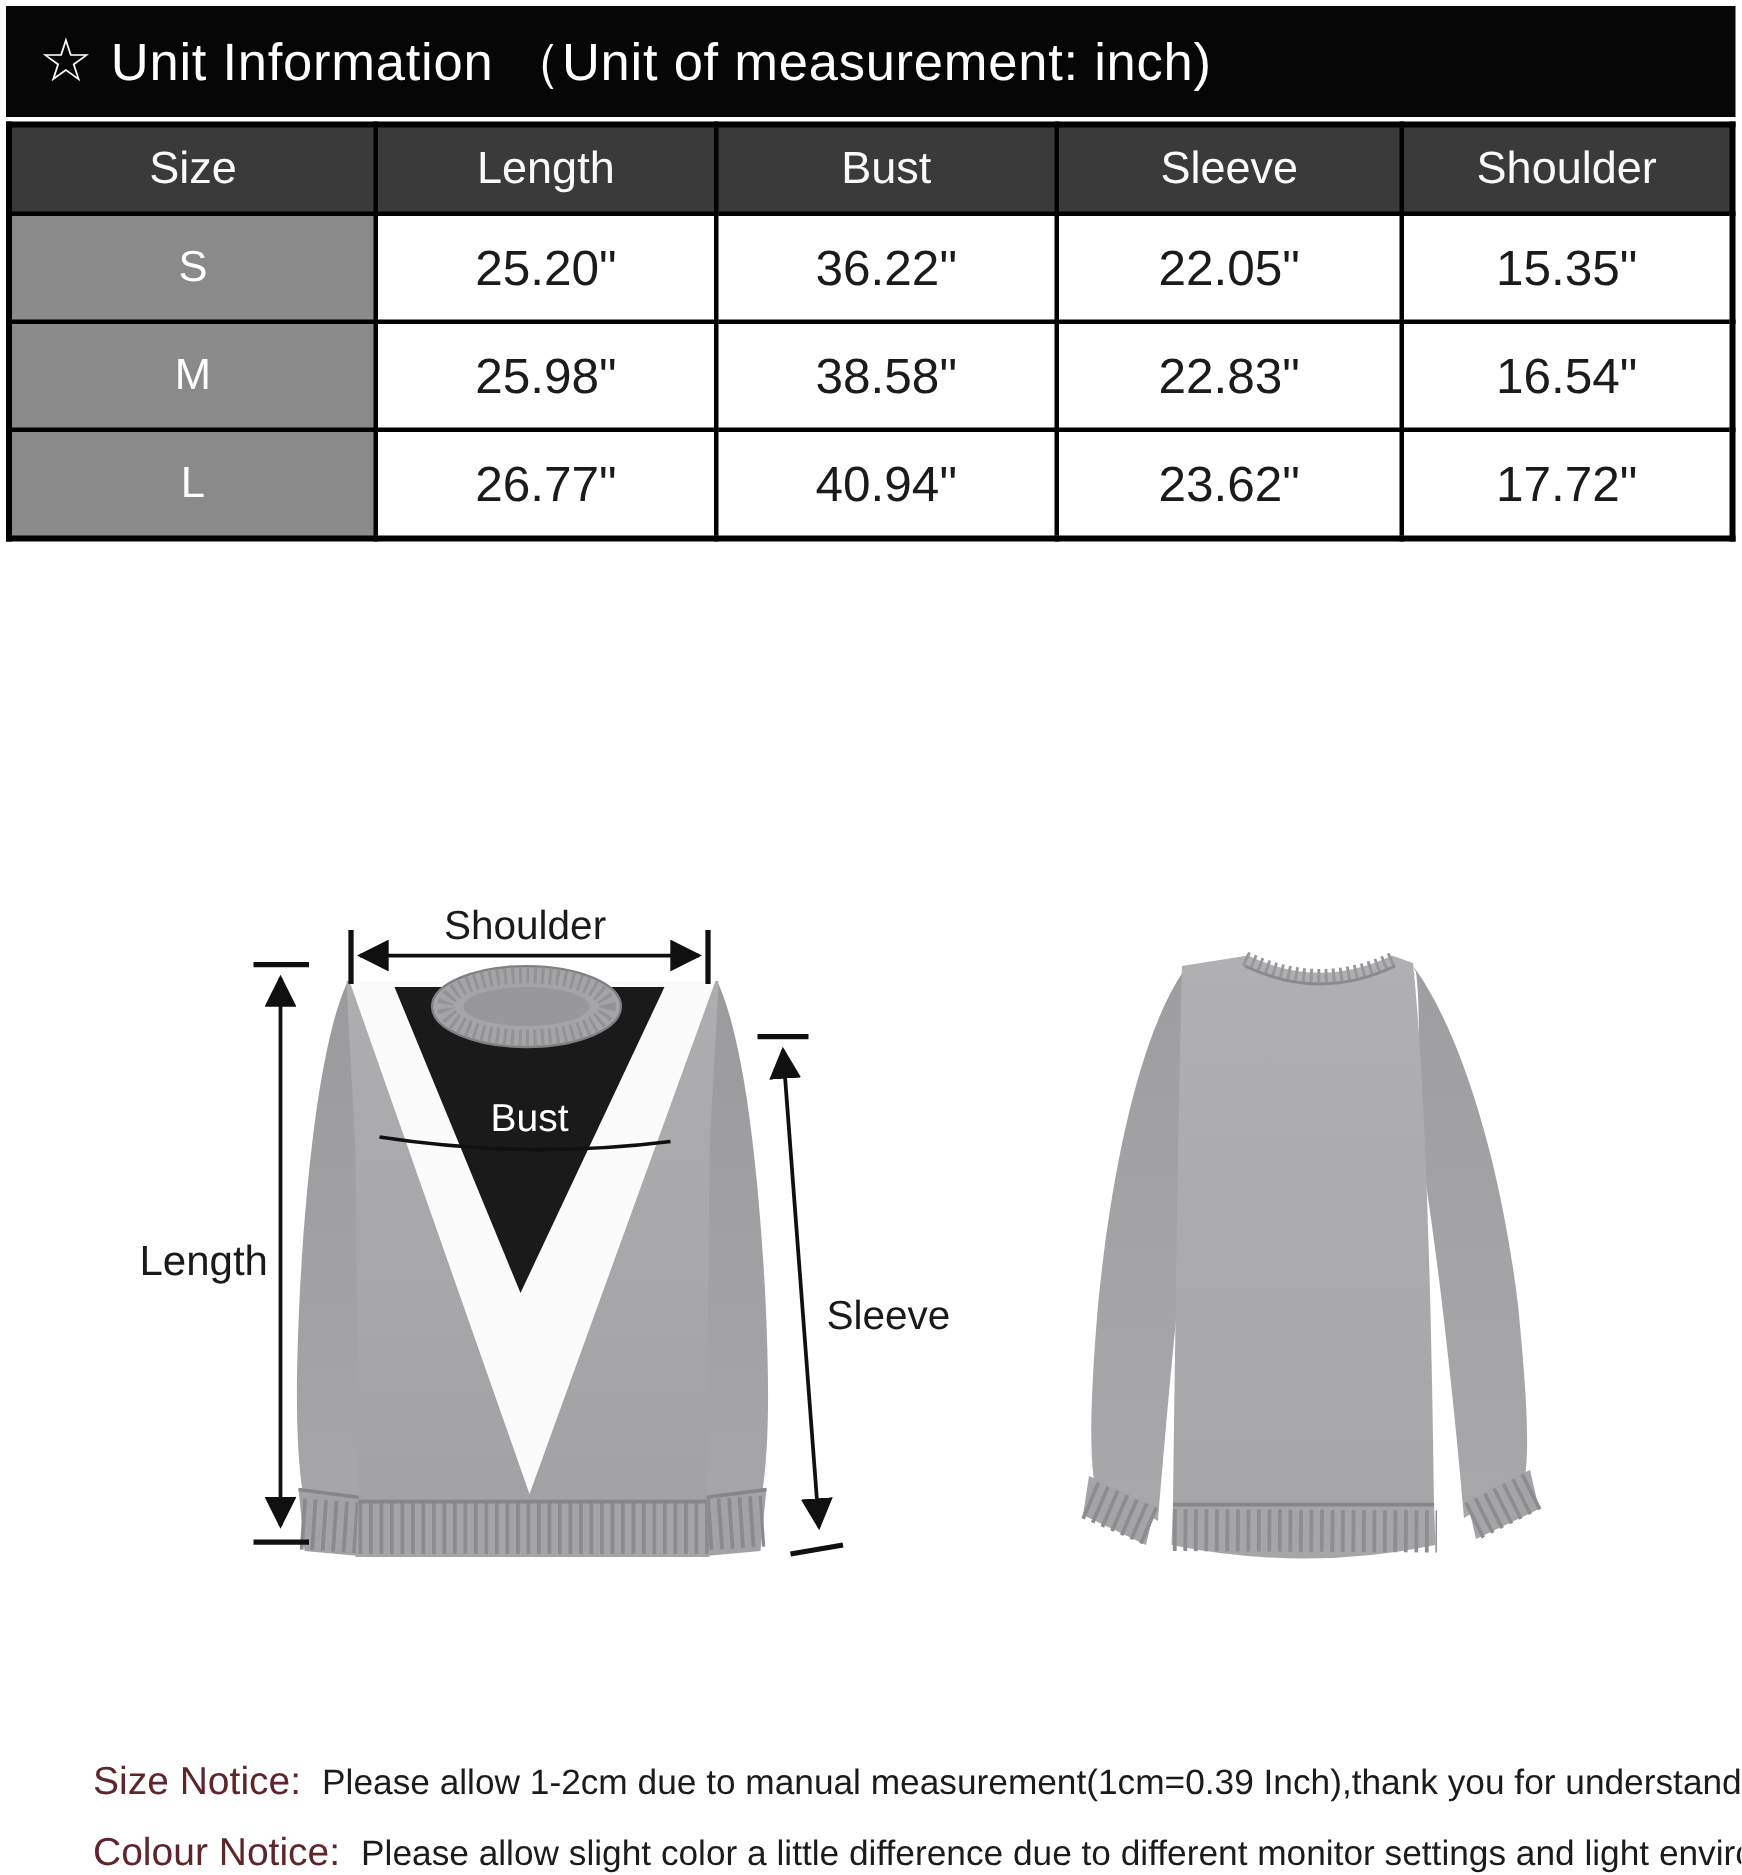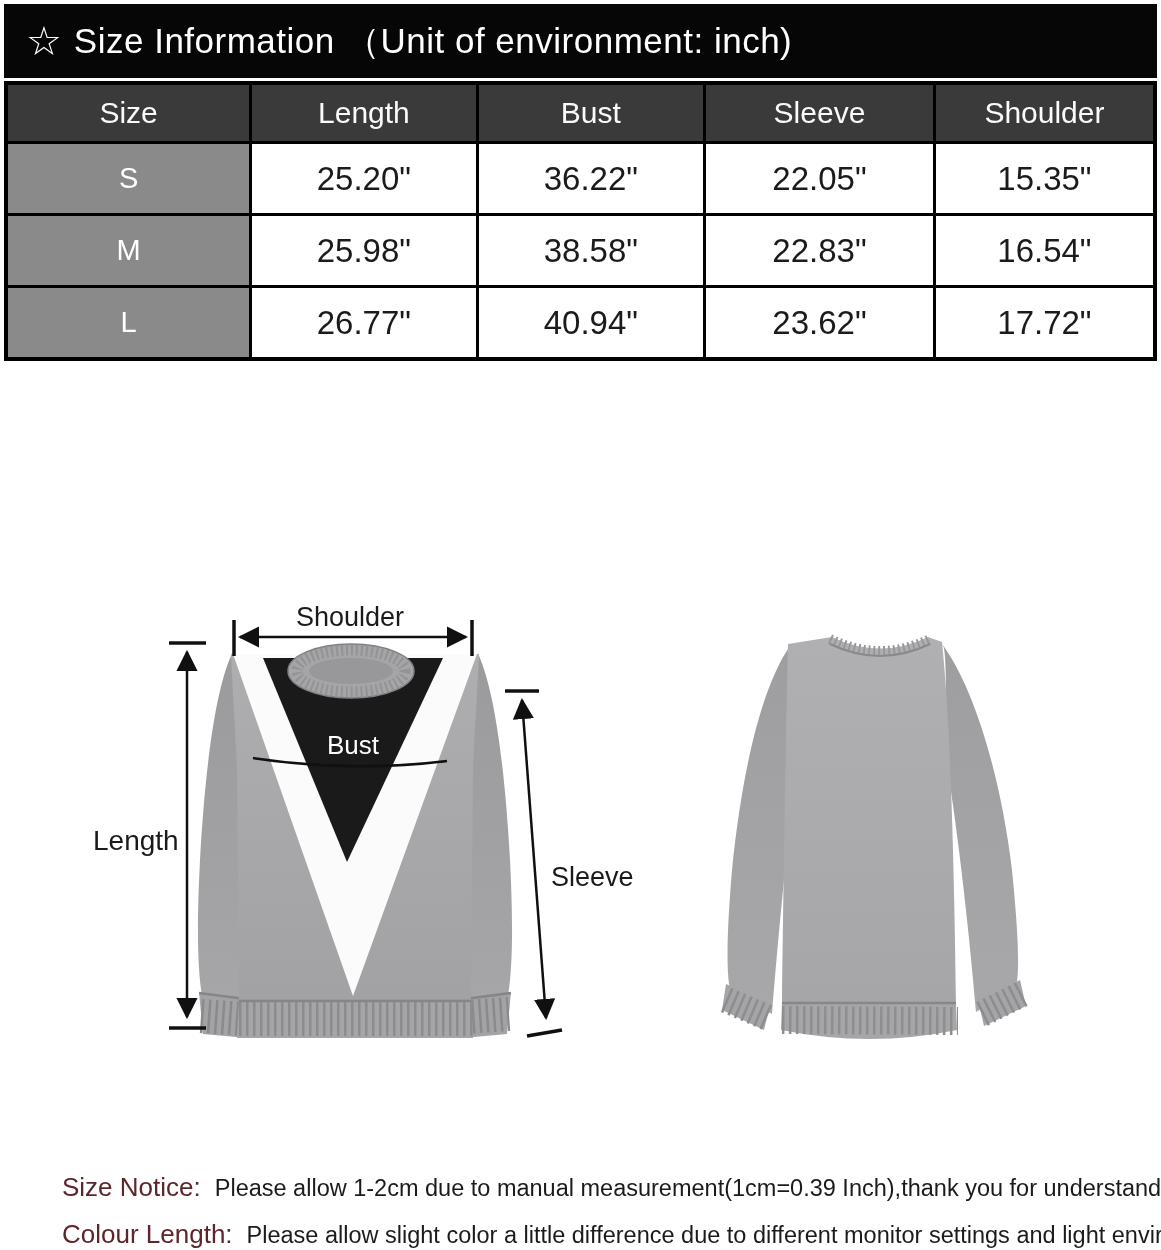--- a/index.html
+++ b/index.html
@@ -37,21 +37,21 @@
   .notice .notice-label{color:#5e262a;font-size:26px;margin-right:14px;}
   .notice .notice-text{color:#1b1b1b;font-size:23.5px;}
 </style>
 </head>
 <body>
 
 <div class="page">
 
   <header class="title-bar">
     <span class="star">☆</span>
-    <span class="title-text">Size Information （Unit of environment: inch)</span>
+    <span class="title-text">Unit Information （Unit of measurement: inch)</span>
   </header>
 
   <table class="size-table">
     <colgroup>
       <col style="width:21.3%">
         <col style="width:19.7%">
         <col style="width:19.8%">
       <col style="width:20.0%">
         <col style="width:19.2%">
     </colgroup>
@@ -192,16 +192,16 @@
     <div class="dim-label lbl-shoulder">Shoulder</div>
     <div class="dim-label lbl-length">Length</div>
     <div class="dim-label lbl-bust">Bust</div>
     <div class="dim-label lbl-sleeve">Sleeve</div>
   </div>
 
   <p class="notice notice-1">
     <span class="notice-label">Size Notice:</span><span class="notice-text">Please allow 1-2cm due to manual measurement(1cm=0.39 Inch),thank you for understanding.</span>
   </p>
   <p class="notice notice-2">
-    <span class="notice-label">Colour Length:</span><span class="notice-text">Please allow slight color  a little difference due to different monitor settings and light environment.</span>
+    <span class="notice-label">Colour Notice:</span><span class="notice-text">Please allow slight color  a little difference due to different monitor settings and light environment.</span>
   </p>
 
 </div>
 
 </body></html>

